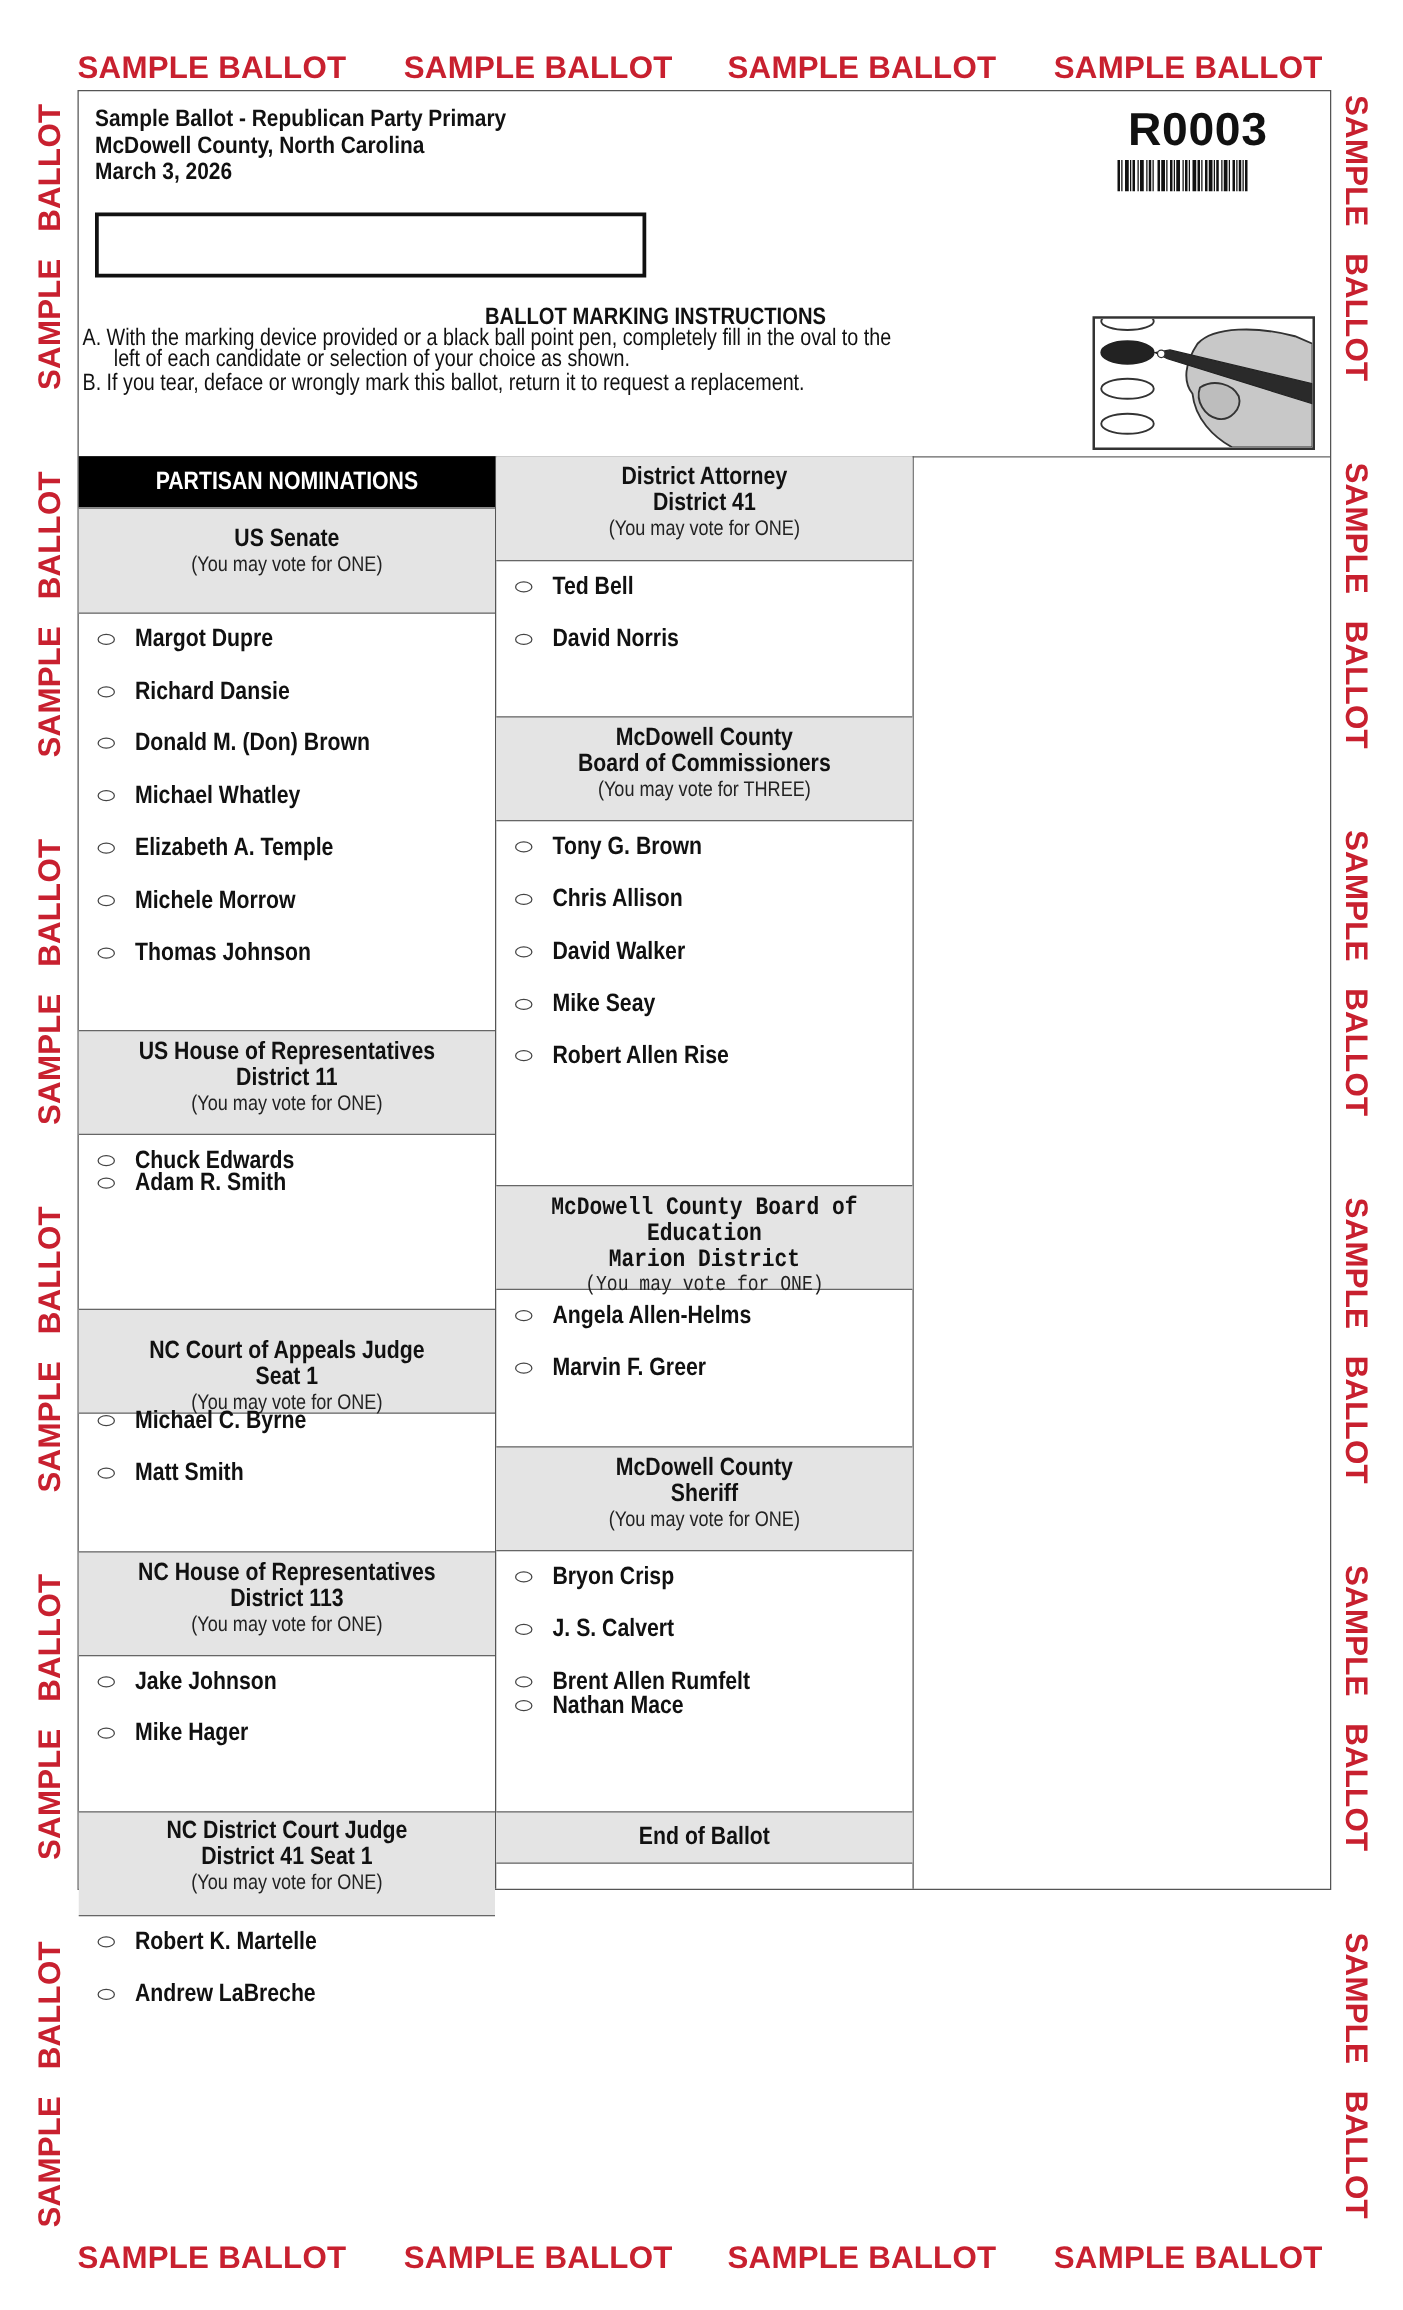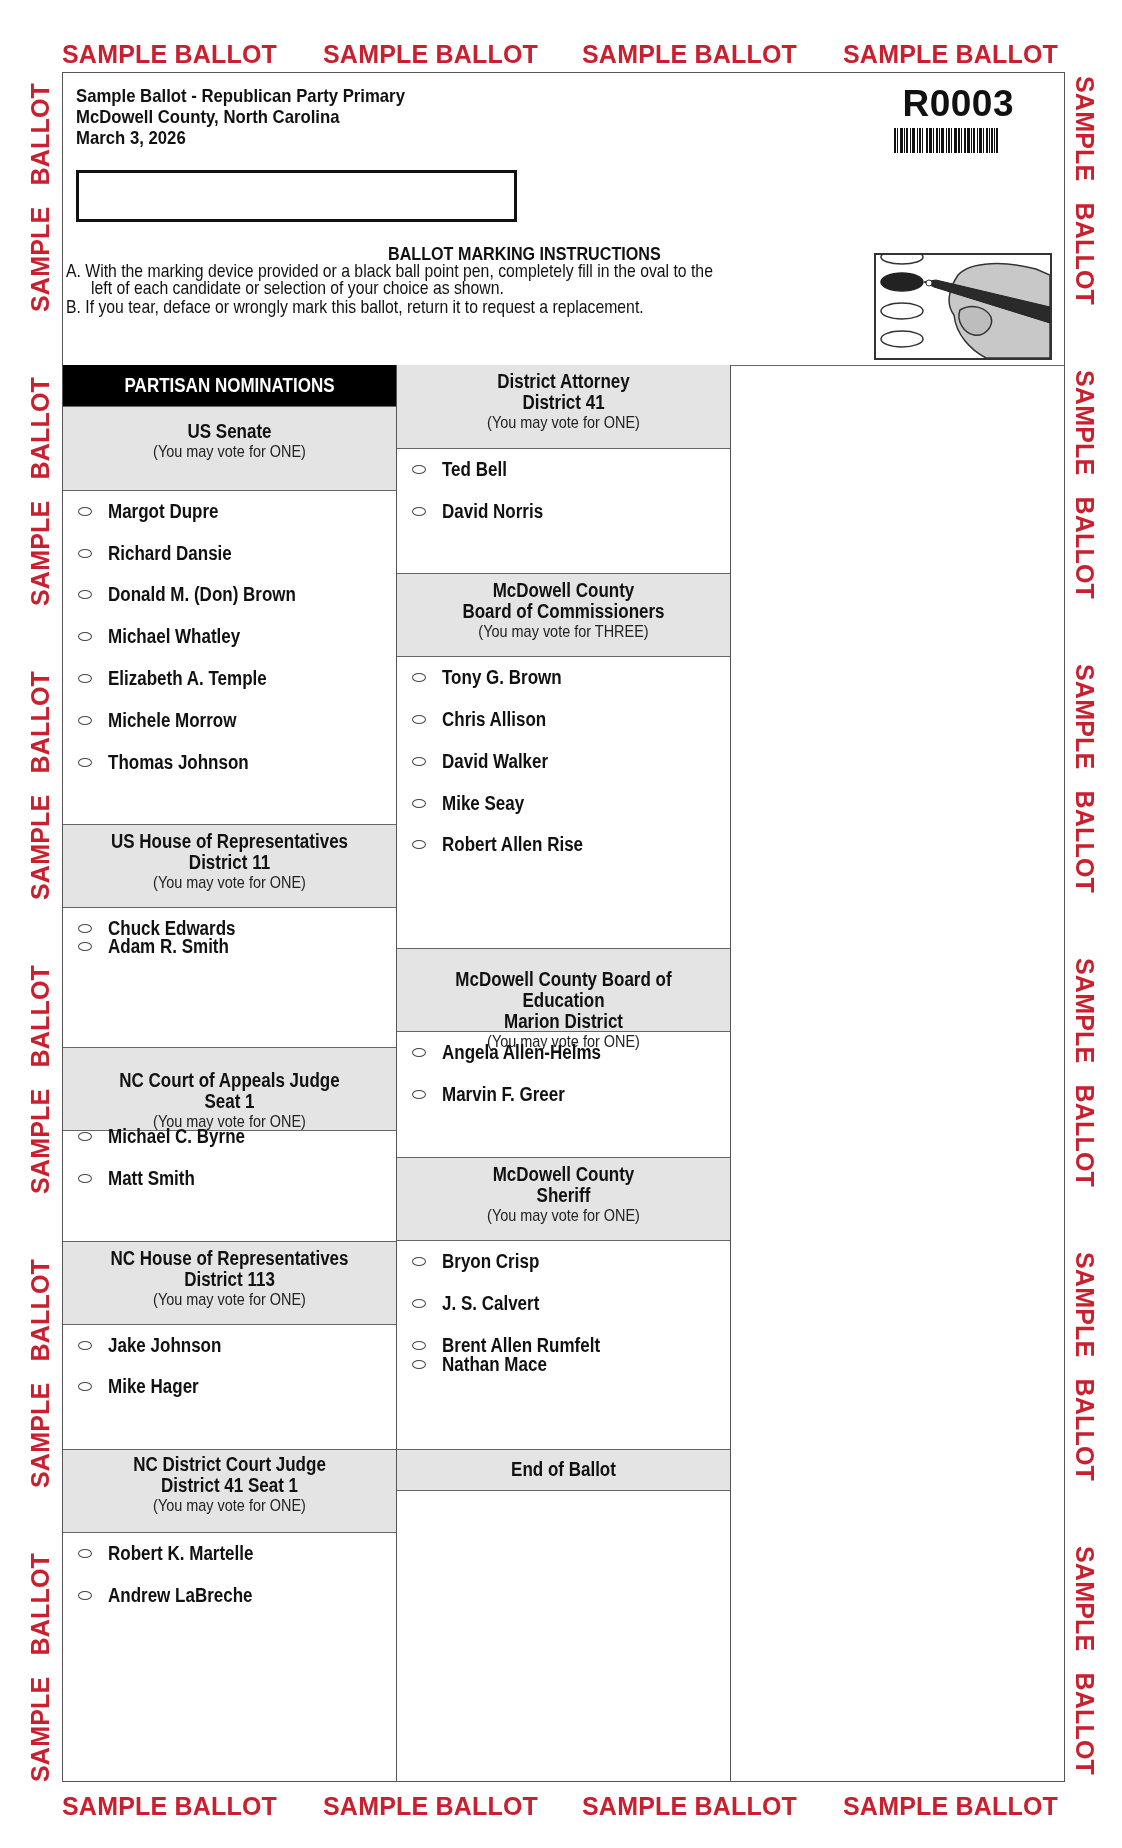--- a/index.html
+++ b/index.html
@@ -3,21 +3,21 @@
 <meta charset="utf-8">
 <style>
   html, body { margin:0; padding:0; background:#ffffff; }
   body { width:1122px; height:1848px; position:relative; overflow:hidden;
          font-family:"Liberation Sans", sans-serif; color:#111; }
   .wm { position:absolute; color:#c8202f; font-family:"Liberation Sans", sans-serif;
         font-weight:bold; font-size:25px; letter-spacing:0.2px; white-space:nowrap; line-height:1; }
   .wm-h { transform:scaleX(1.0); }
   .wm-left { transform-origin:0 0; transform:rotate(-90deg); word-spacing:14px; }
   .wm-right { transform-origin:0 0; transform:rotate(90deg); word-spacing:14px; }
-  .ballot { position:absolute; left:62px; top:72px; width:1003px; height:1710px;
+  .ballot { position:absolute; left:62px; top:72px; width:1003px; height:1440px;
             border:1.5px solid #555; box-sizing:border-box; }
   .hdr-title { position:absolute; left:13px; top:12px; font-weight:bold; font-size:19px;
                line-height:21px; transform:scaleX(0.88); transform-origin:0 0; }
   .hdr-box { position:absolute; left:13px; top:97px; width:441px; height:52px;
              border:3px solid #111; box-sizing:border-box; }
   .ballot-code { position:absolute; right:50px; top:10px; font-weight:bold; font-size:37px;
                  letter-spacing:0.5px; }
   .barcode { position:absolute; right:36px; top:55px; width:134px; height:25px; display:flex; }
   .barcode span { display:block; height:100%; background:#111; }
   .instr-title { position:absolute; left:325px; top:170px; font-weight:bold; font-size:19px;
@@ -270,21 +270,21 @@
       </div>
     <div class="cand" style="top:423px;">
         <span class="oval"></span>
         <span class="cname">Mike Seay</span>
       </div>
     <div class="cand" style="top:464px;">
         <span class="oval"></span>
         <span class="cname">Robert Allen Rise</span>
       </div>
 
-    <div class="contest-hdr" style="top:583px;height:84px;padding-top:20px;">
+    <div class="contest-hdr" style="top:583px;height:84px;padding-top:7px;font-family:Liberation Mono, monospace;">
       <span class="t">McDowell County Board of Education</span>
       <span class="t">Marion District</span>
       <span class="s">(You may vote for ONE)</span>
     </div>
     <div class="cand" style="top:672px;">
         <span class="oval"></span>
         <span class="cname">Angela Allen-Helms</span>
       </div>
     <div class="cand" style="top:714px;">
         <span class="oval"></span>

